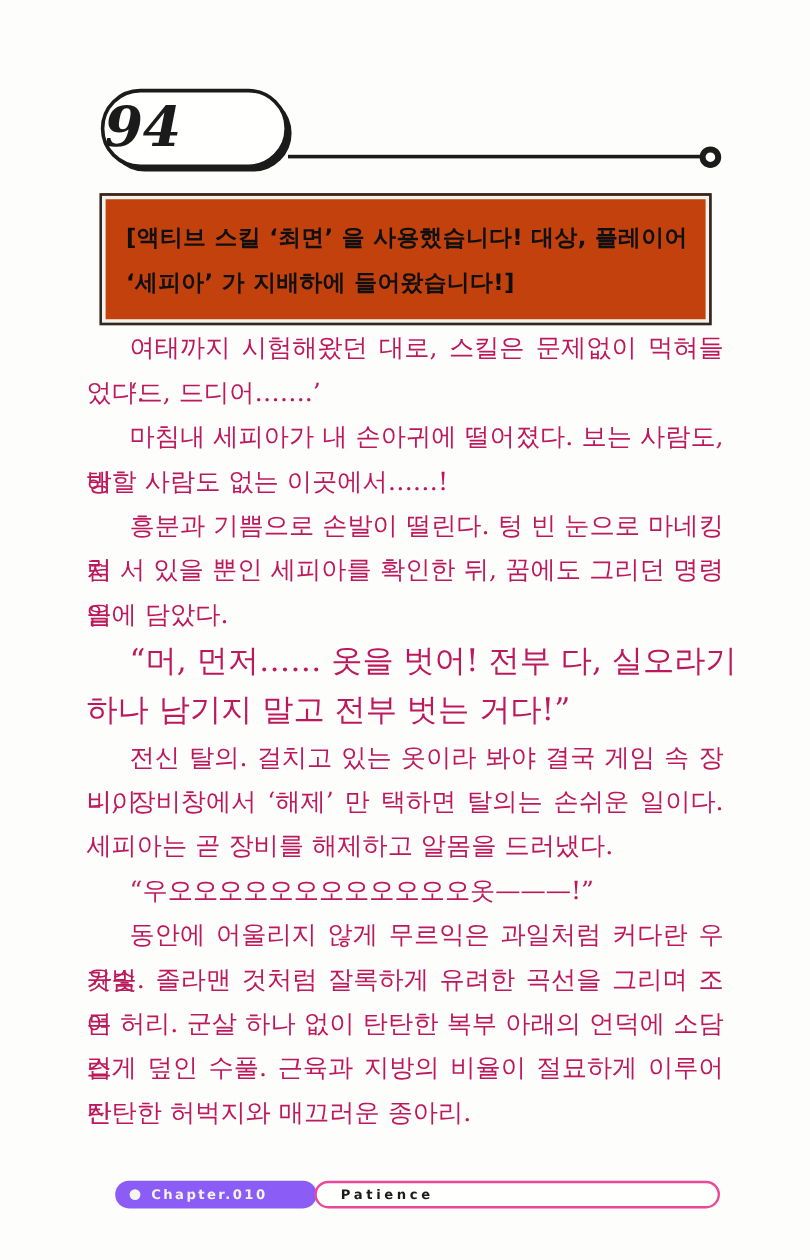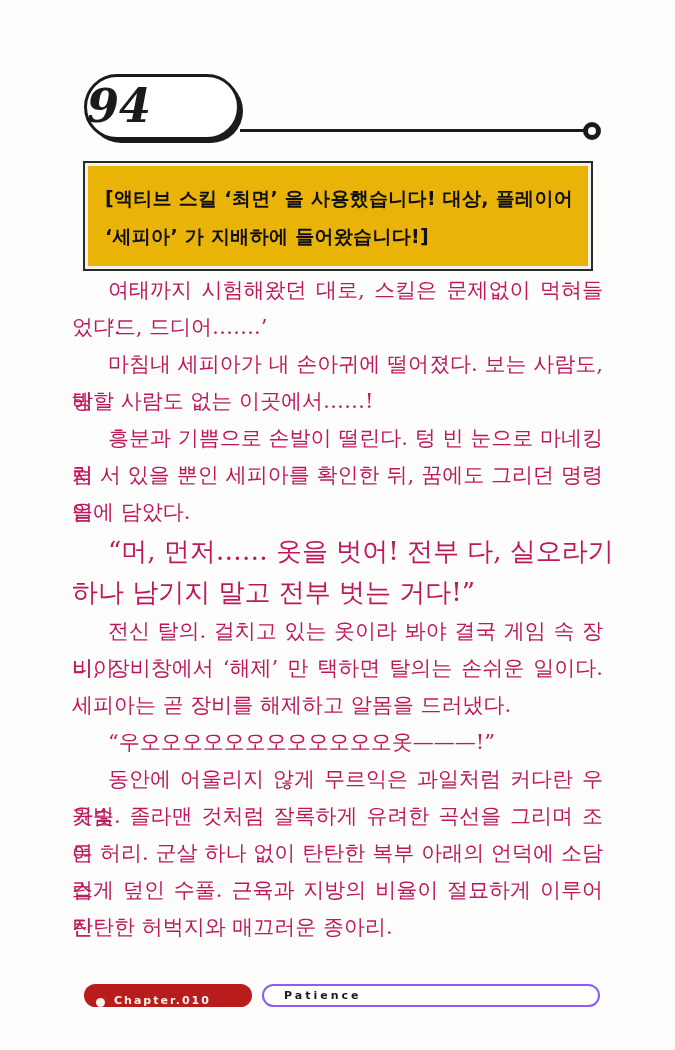--- a/index.html
+++ b/index.html
@@ -37,21 +37,21 @@
     width: 8px; height: 8px;
     border: 5px solid #1b1b1b; border-radius: 50%;
     background: #ffffff;
   }
 
   
   .sysbox {
     position: absolute; left: 83px; top: 161px;
     width: 510px; box-sizing: border-box;
     border: 2px solid #2a2a2a;
-    background: #eab308;
+    background: #c2410c;
     box-shadow: inset 0 0 0 3px #f3f3ee;
     padding: 16px 18px 14px 20px;
   }
   .sysbox .sline {
     font-family: "DejaVu Sans", sans-serif;
     font-weight: bold;
     font-size: 19px; line-height: 38px;
     color: #101010;
     letter-spacing: 0.3px;
   }
@@ -72,37 +72,37 @@
     white-space: normal;
     text-align: justify;
     text-align-last: justify;
   }
   .line.indent { text-indent: 36px; }
   .line.large { font-size: 26px; line-height: 41px; height: 41px; }
   .line b { font-weight: normal; }
 
   
   .footer-chapter {
-    position: absolute; left: 84px; top: 984px;
+    position: absolute; left: 96px; top: 984px;
     width: 168px; height: 23px; box-sizing: border-box;
-    background: #b91c1c; border-radius: 12px;
-    display: flex; align-items: flex-end;
+    background: #8b5cf6; border-radius: 12px;
+    display: flex; align-items: center;
     padding-left: 12px; gap: 9px;
   }
   .footer-dot { width: 9px; height: 9px; border-radius: 50%; background: #f4f4f0; }
   .footer-chapter .flabel {
     font-family: "DejaVu Sans", sans-serif;
     font-size: 11px; font-weight: bold;
     letter-spacing: 2px; color: #f4f4f0;
   }
   .footer-title {
     position: absolute; left: 262px; top: 984px;
     width: 338px; height: 23px; box-sizing: border-box;
     background: #fffffe;
-    border: 2px solid #8b5cf6; border-radius: 12px;
+    border: 2px solid #ec4899; border-radius: 12px;
     display: flex; align-items: center;
     padding-left: 20px;
   }
   .footer-title .flabel {
     font-family: "DejaVu Sans", sans-serif;
     font-size: 11px; font-weight: bold;
     letter-spacing: 3px; color: #1b1b1b;
   }
 </style>
 </head>

